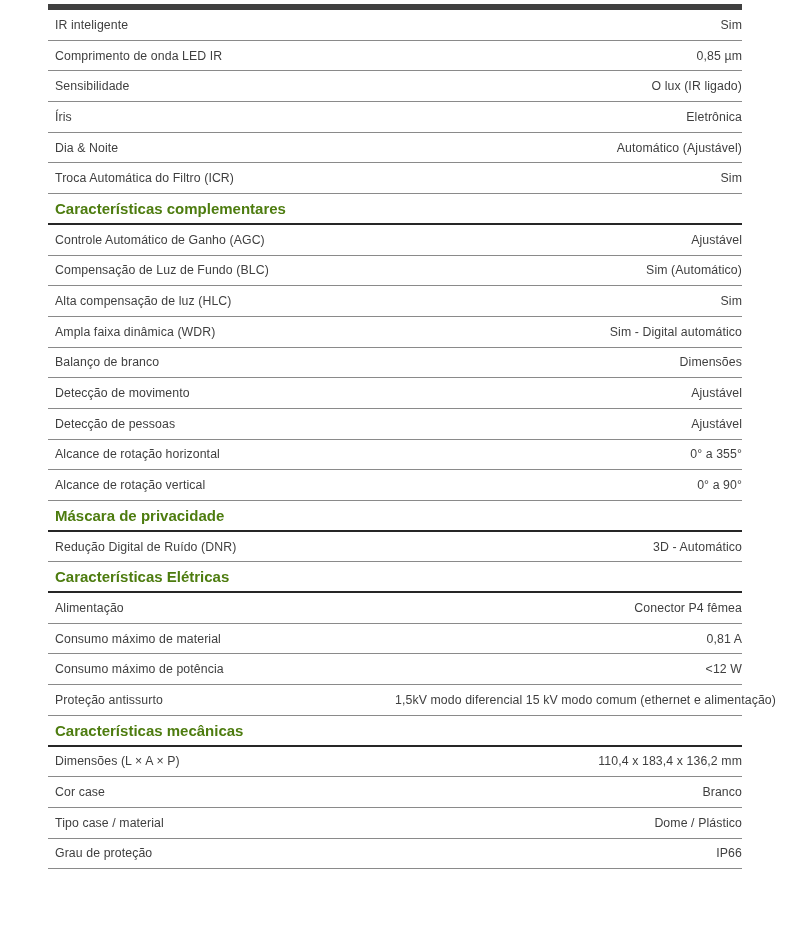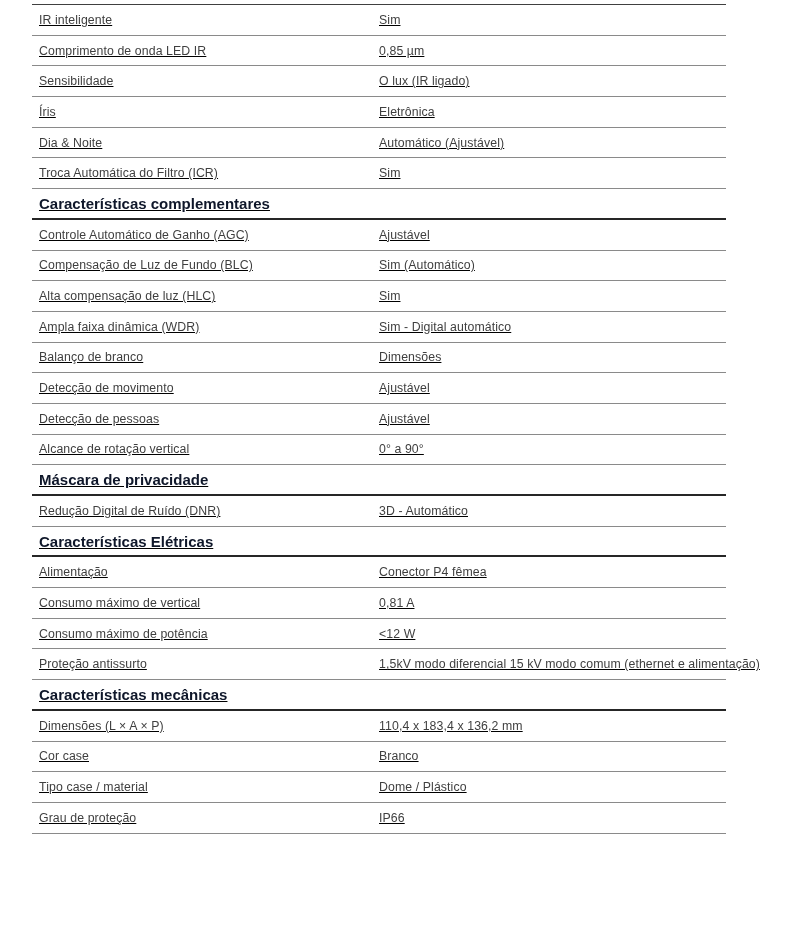--- a/index.html
+++ b/index.html
@@ -4,55 +4,55 @@
 <style>
   * { margin: 0; padding: 0; box-sizing: border-box; }
   html, body {
     width: 793px;
     height: 930px;
     background: #ffffff;
     font-family: "Liberation Sans", sans-serif;
   }
   .spec-table {
     position: absolute;
-    left: 32px;
+    left: 48px;
     top: 4px;
     width: 694px;
-    border-top: 1px solid #404040;
-    text-decoration: underline;
+    border-top: 6px solid #404040;
   }
   .row {
     display: flex;
     align-items: center;
     height: 30.7px;
     border-bottom: 1px solid #8a8a8a;
   }
   .cell {
     font-size: 12.3px;
     color: #3f3f3f;
     white-space: nowrap;
     letter-spacing: 0.1px;
   }
   .label {
     width: 347px;
     flex: none;
     padding-left: 7px;
   }
   .value {
     flex: 1;
+    text-align: right;
   }
   .sec-header {
     display: flex;
     align-items: center;
     height: 30.7px;
     border-bottom: 2px solid #262626;
     padding-left: 7px;
     font-size: 15px;
     font-weight: 700;
-    color: #0f172a;
+    color: #4d7c0f;
     white-space: nowrap;
   }
 </style>
 </head>
 <body>
 
 <div class="spec-table">
 
   <div>
     <div class="row">
@@ -105,41 +105,45 @@
     </div>
     <div class="row">
       <div class="cell label">Detecção de movimento</div>
       <div class="cell value">Ajustável</div>
     </div>
     <div class="row">
       <div class="cell label">Detecção de pessoas</div>
       <div class="cell value">Ajustável</div>
     </div>
     <div class="row">
+      <div class="cell label">Alcance de rotação horizontal</div>
+      <div class="cell value">0° a 355°</div>
+    </div>
+    <div class="row">
       <div class="cell label">Alcance de rotação vertical</div>
       <div class="cell value">0° a 90°</div>
     </div>
   </div>
 
   <div>
     <div class="sec-header">Máscara de privacidade</div>
     <div class="row">
       <div class="cell label">Redução Digital de Ruído (DNR)</div>
       <div class="cell value">3D - Automático</div>
     </div>
   </div>
 
   <div>
     <div class="sec-header">Características Elétricas</div>
     <div class="row">
       <div class="cell label">Alimentação</div>
       <div class="cell value">Conector P4 fêmea</div>
     </div>
     <div class="row">
-      <div class="cell label">Consumo máximo de vertical</div>
+      <div class="cell label">Consumo máximo de material</div>
       <div class="cell value">0,81 A</div>
     </div>
     <div class="row">
       <div class="cell label">Consumo máximo de potência</div>
       <div class="cell value">&lt;12 W</div>
     </div>
     <div class="row">
       <div class="cell label">Proteção antissurto</div>
       <div class="cell value">1,5kV modo diferencial 15 kV modo comum (ethernet e alimentação)</div>
     </div>

